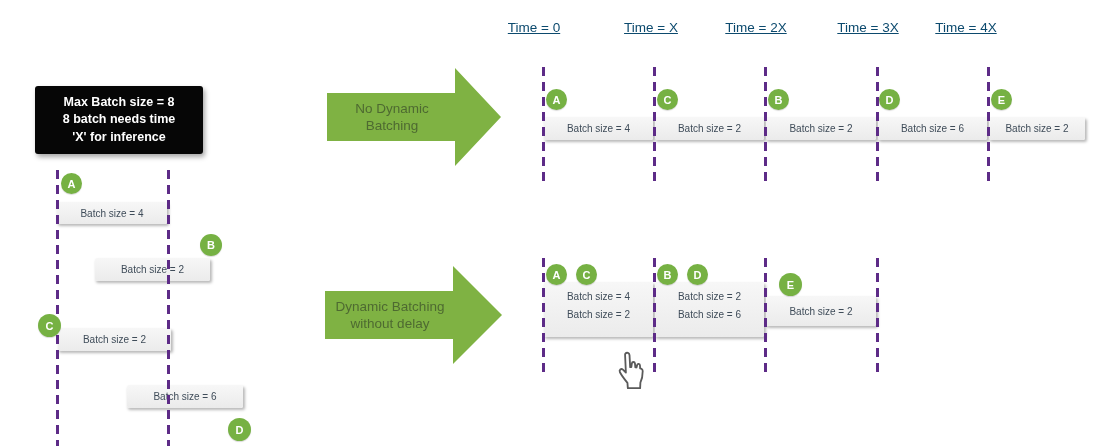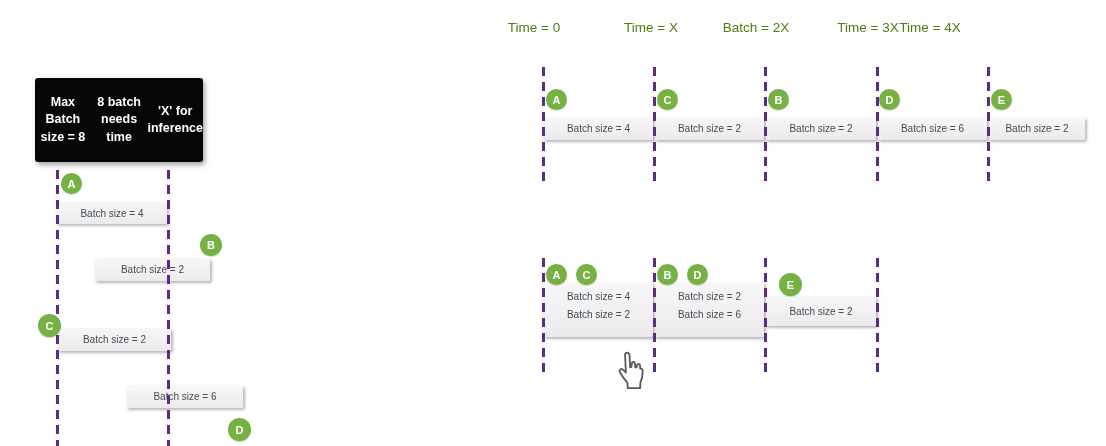--- a/index.html
+++ b/index.html
@@ -29,29 +29,29 @@
     flex-direction:column;justify-content:flex-start;padding-top:6px;
     line-height:18px;align-items:center;
   }
   .badge{
     position:absolute;width:21px;height:21px;border-radius:50%;
     background:var(--green);color:#fff;font-size:11px;font-weight:bold;
     display:flex;align-items:center;justify-content:center;z-index:6;
     box-shadow:0 1px 1px rgba(0,0,0,0.15);
   }
   .info-box{
-    position:absolute;left:35px;top:78px;width:168px;height:84px;
+    position:absolute;left:35px;top:86px;width:168px;height:68px;
     background:#060606;color:#fff;border-radius:3px;
     box-shadow:2px 3px 5px rgba(0,0,0,0.35);
-    display:flex;flex-direction:row;align-items:center;justify-content:center;
+    display:flex;flex-direction:column;align-items:center;justify-content:center;
     font-size:12.5px;font-weight:bold;line-height:1.38;text-align:center;z-index:4;
   }
   .time-label{
     position:absolute;top:20px;transform:translateX(-50%);
-    color:#4d7c0f;font-size:13.5px;white-space:nowrap;
+    color:#0c4a6e;font-size:13.5px;white-space:nowrap;text-decoration:underline;
   }
   .arrow-wrap{position:absolute;z-index:3;}
   .arrow-wrap svg{display:block;}
   .arrow-label{
     position:absolute;left:0;top:25px;width:130px;height:48px;
     display:flex;flex-direction:column;align-items:center;justify-content:center;
     color:#4e6a31;font-size:13.5px;line-height:17px;text-align:center;
   }
   .cursor{position:absolute;left:612px;top:350px;z-index:9;}
 </style>
@@ -61,40 +61,58 @@
 <div class="stage">
 
   <div class="info-box">
     <div>Max Batch size = 8</div>
     <div>8 batch needs time</div>
     <div>'X' for inference</div>
   </div>
 
   <div class="time-label" style="left:534px">Time = 0</div>
   <div class="time-label" style="left:651px">Time = X</div>
-  <div class="time-label" style="left:756px">Batch = 2X</div>
+  <div class="time-label" style="left:756px">Time = 2X</div>
   <div class="time-label" style="left:868px">Time = 3X</div>
-  <div class="time-label" style="left:930px">Time = 4X</div>
+  <div class="time-label" style="left:966px">Time = 4X</div>
 
   <div class="dash-v" style="left:56px;top:170px;height:276px"></div>
   <div class="dash-v" style="left:167px;top:170px;height:276px"></div>
 
   <div class="badge" style="left:61px;top:173px">A</div>
   <div class="batch-box" style="left:57px;top:202px;width:110px;height:22px">Batch size = 4</div>
 
   <div class="badge" style="left:200px;top:234px;width:22px;height:22px">B</div>
   <div class="batch-box" style="left:95px;top:258px;width:115px;height:23px">Batch size = 2</div>
 
   <div class="badge" style="left:38px;top:314px;width:23px;height:23px">C</div>
   <div class="batch-box" style="left:58px;top:328px;width:113px;height:23px">Batch size = 2</div>
 
   <div class="batch-box" style="left:127px;top:385px;width:116px;height:23px">Batch size = 6</div>
   <div class="badge" style="left:228px;top:418px;width:23px;height:23px">D</div>
 
+  <div class="arrow-wrap" style="left:327px;top:68px;width:174px;height:98px">
+    <svg width="174" height="98" viewBox="0 0 174 98">
+      <polygon points="0,25 128,25 128,0 174,49 128,98 128,73 0,73" fill="var(--green-arrow)"></polygon>
+    </svg>
+    <div class="arrow-label">
+      <div>No Dynamic</div>
+      <div>Batching</div>
+    </div>
+  </div>
 
+  <div class="arrow-wrap" style="left:325px;top:266px;width:177px;height:98px">
+    <svg width="177" height="98" viewBox="0 0 177 98">
+      <polygon points="0,25 128,25 128,0 177,49 128,98 128,73 0,73" fill="var(--green-arrow)"></polygon>
+    </svg>
+    <div class="arrow-label">
+      <div>Dynamic Batching</div>
+      <div>without delay</div>
+    </div>
+  </div>
 
   <div class="dash-v" style="left:542px;top:67px;height:119px"></div>
   <div class="dash-v" style="left:653px;top:67px;height:119px"></div>
   <div class="dash-v" style="left:764px;top:67px;height:119px"></div>
   <div class="dash-v" style="left:876px;top:67px;height:119px"></div>
   <div class="dash-v" style="left:987px;top:67px;height:119px"></div>
 
   <div class="badge" style="left:546px;top:89px">A</div>
   <div class="badge" style="left:657px;top:89px">C</div>
   <div class="badge" style="left:768px;top:89px">B</div>

